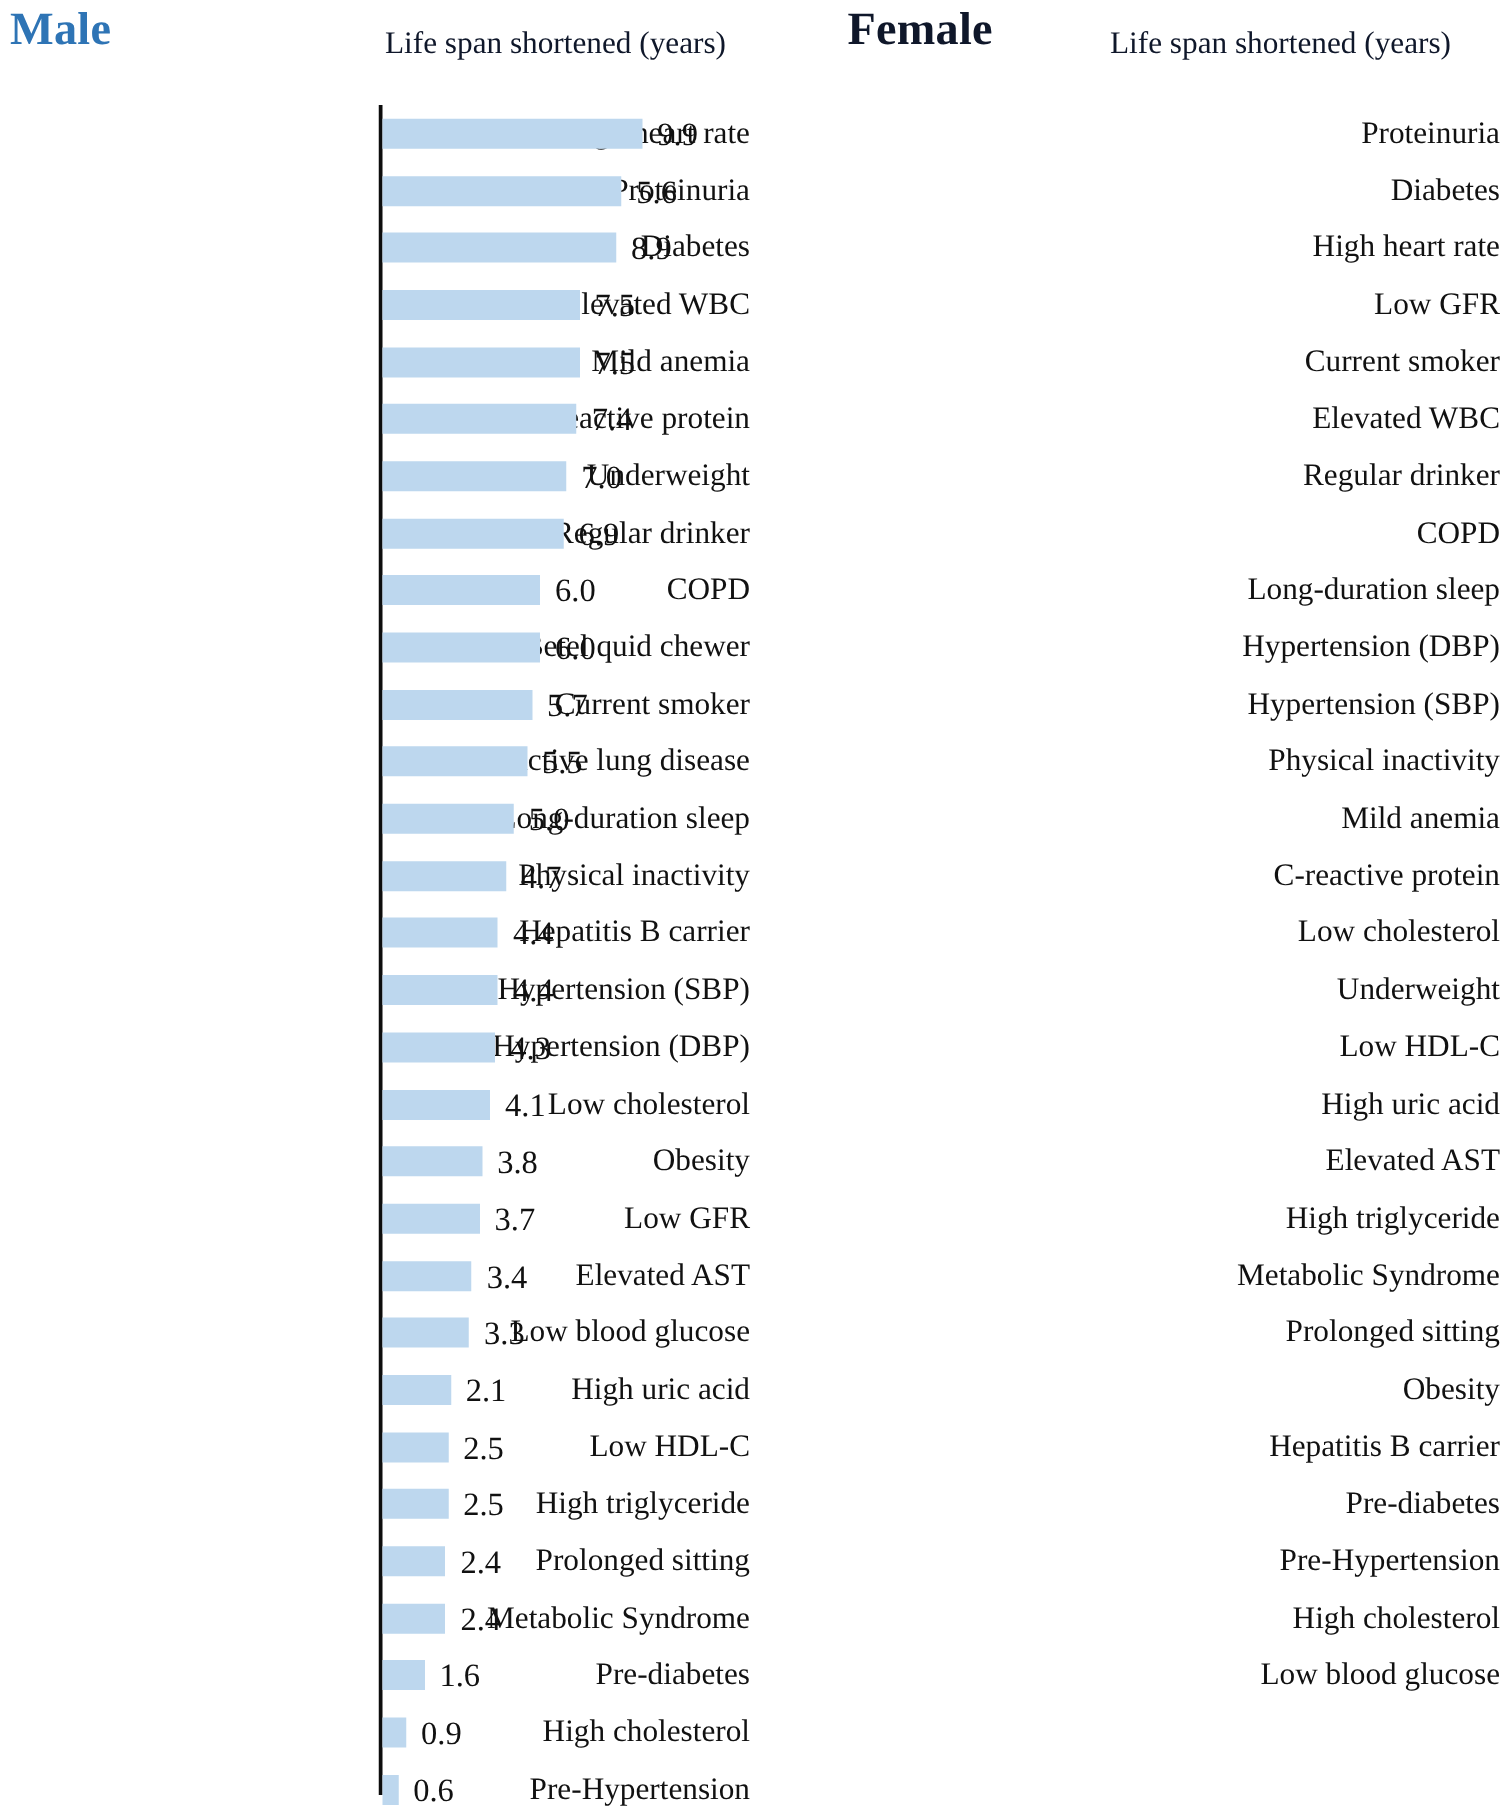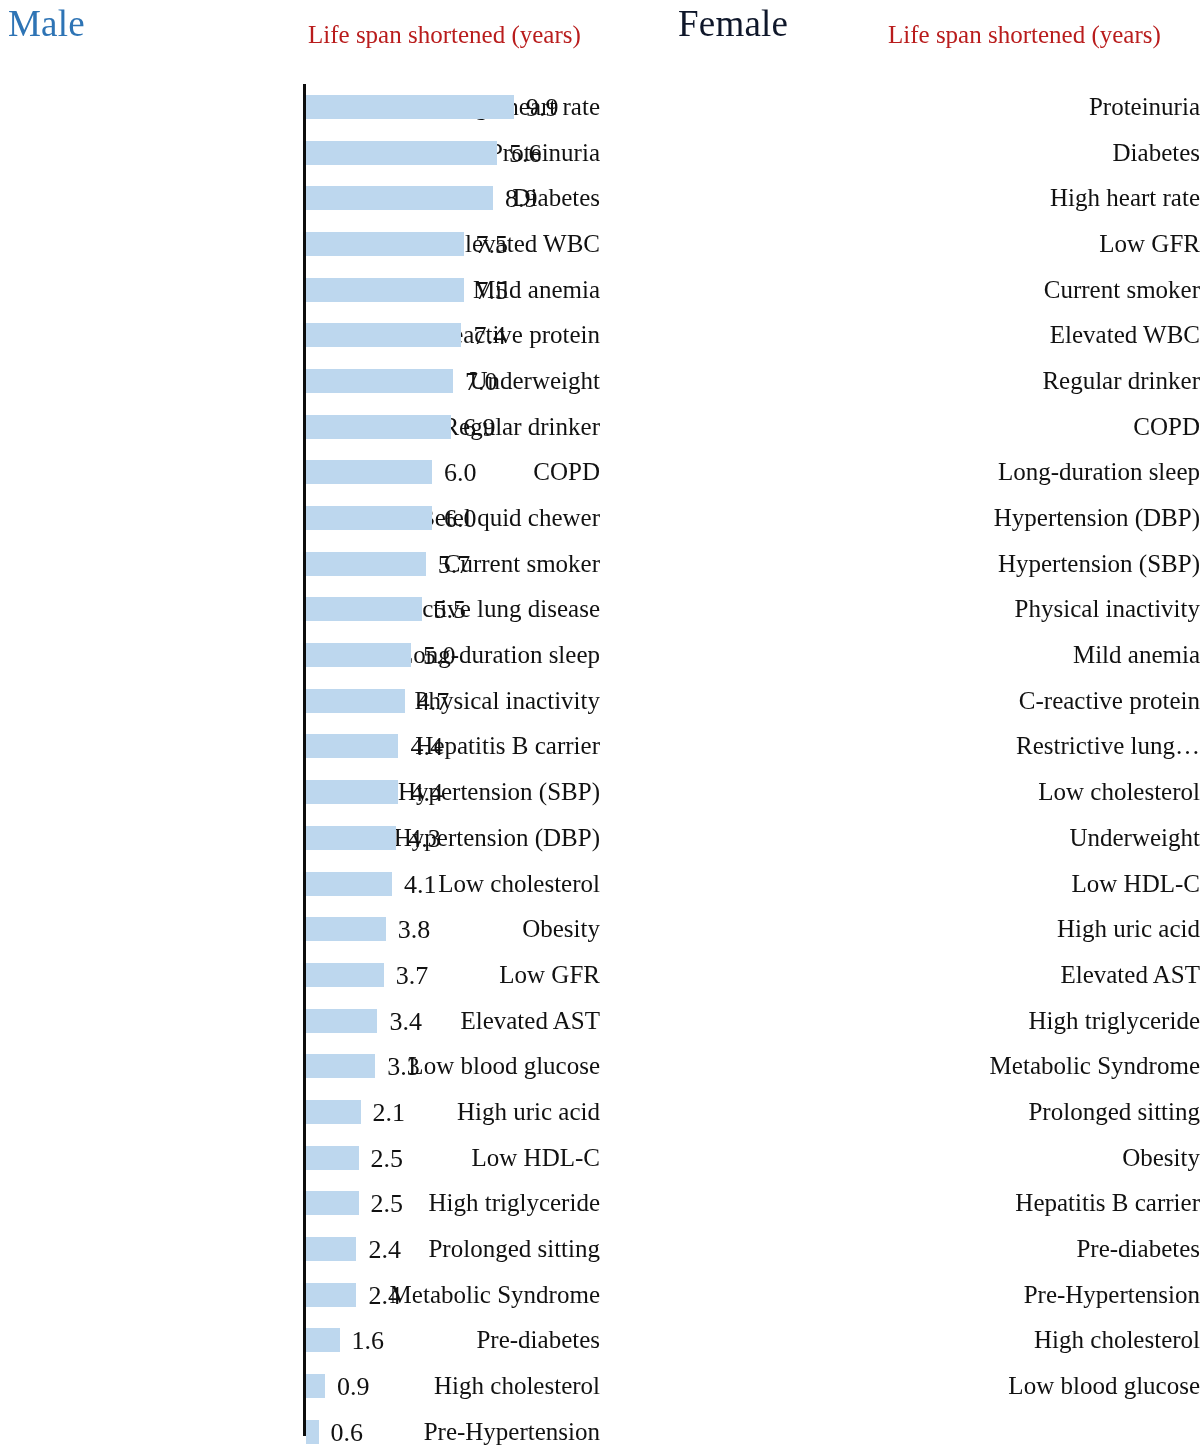--- a/index.html
+++ b/index.html
@@ -30,34 +30,34 @@
   }
   .panel-male   { left: 0; }
   .panel-female { left: 600px; }
 
   
   .gender-title {
     position: absolute;
     top: 2px;
     font-size: 37px;
     line-height: 44px;
-    font-weight: normal;
+    font-weight: bold;
     letter-spacing: 0.2px;
     white-space: nowrap;
   }
   .gender-title-male   { left: 8px;  color: #2E74B5; }
   .gender-title-female { left: 678px; color: #0f172a; }
 
   .axis-title {
     position: absolute;
     top: 20px;
     font-size: 25px;
     line-height: 30px;
     white-space: nowrap;
-    color: #b91c1c;
+    color: #0f172a;
   }
   .axis-title-male   { left: 308px; }
   .axis-title-female { left: 888px; }
 
   
   .axis-line {
     position: absolute;
     top: 84px;
     width: 3px;
     height: 1352px;
@@ -375,23 +375,20 @@
         <div class="row">
           <div class="row-label">Physical inactivity</div>
         </div>
         <div class="row">
           <div class="row-label">Mild anemia</div>
         </div>
         <div class="row">
           <div class="row-label">C-reactive protein</div>
         </div>
         <div class="row">
-          <div class="row-label">Restrictive lung…</div>
-        </div>
-        <div class="row">
           <div class="row-label">Low cholesterol</div>
         </div>
         <div class="row">
           <div class="row-label">Underweight</div>
         </div>
         <div class="row">
           <div class="row-label">Low HDL-C</div>
         </div>
         <div class="row">
           <div class="row-label">High uric acid</div>

